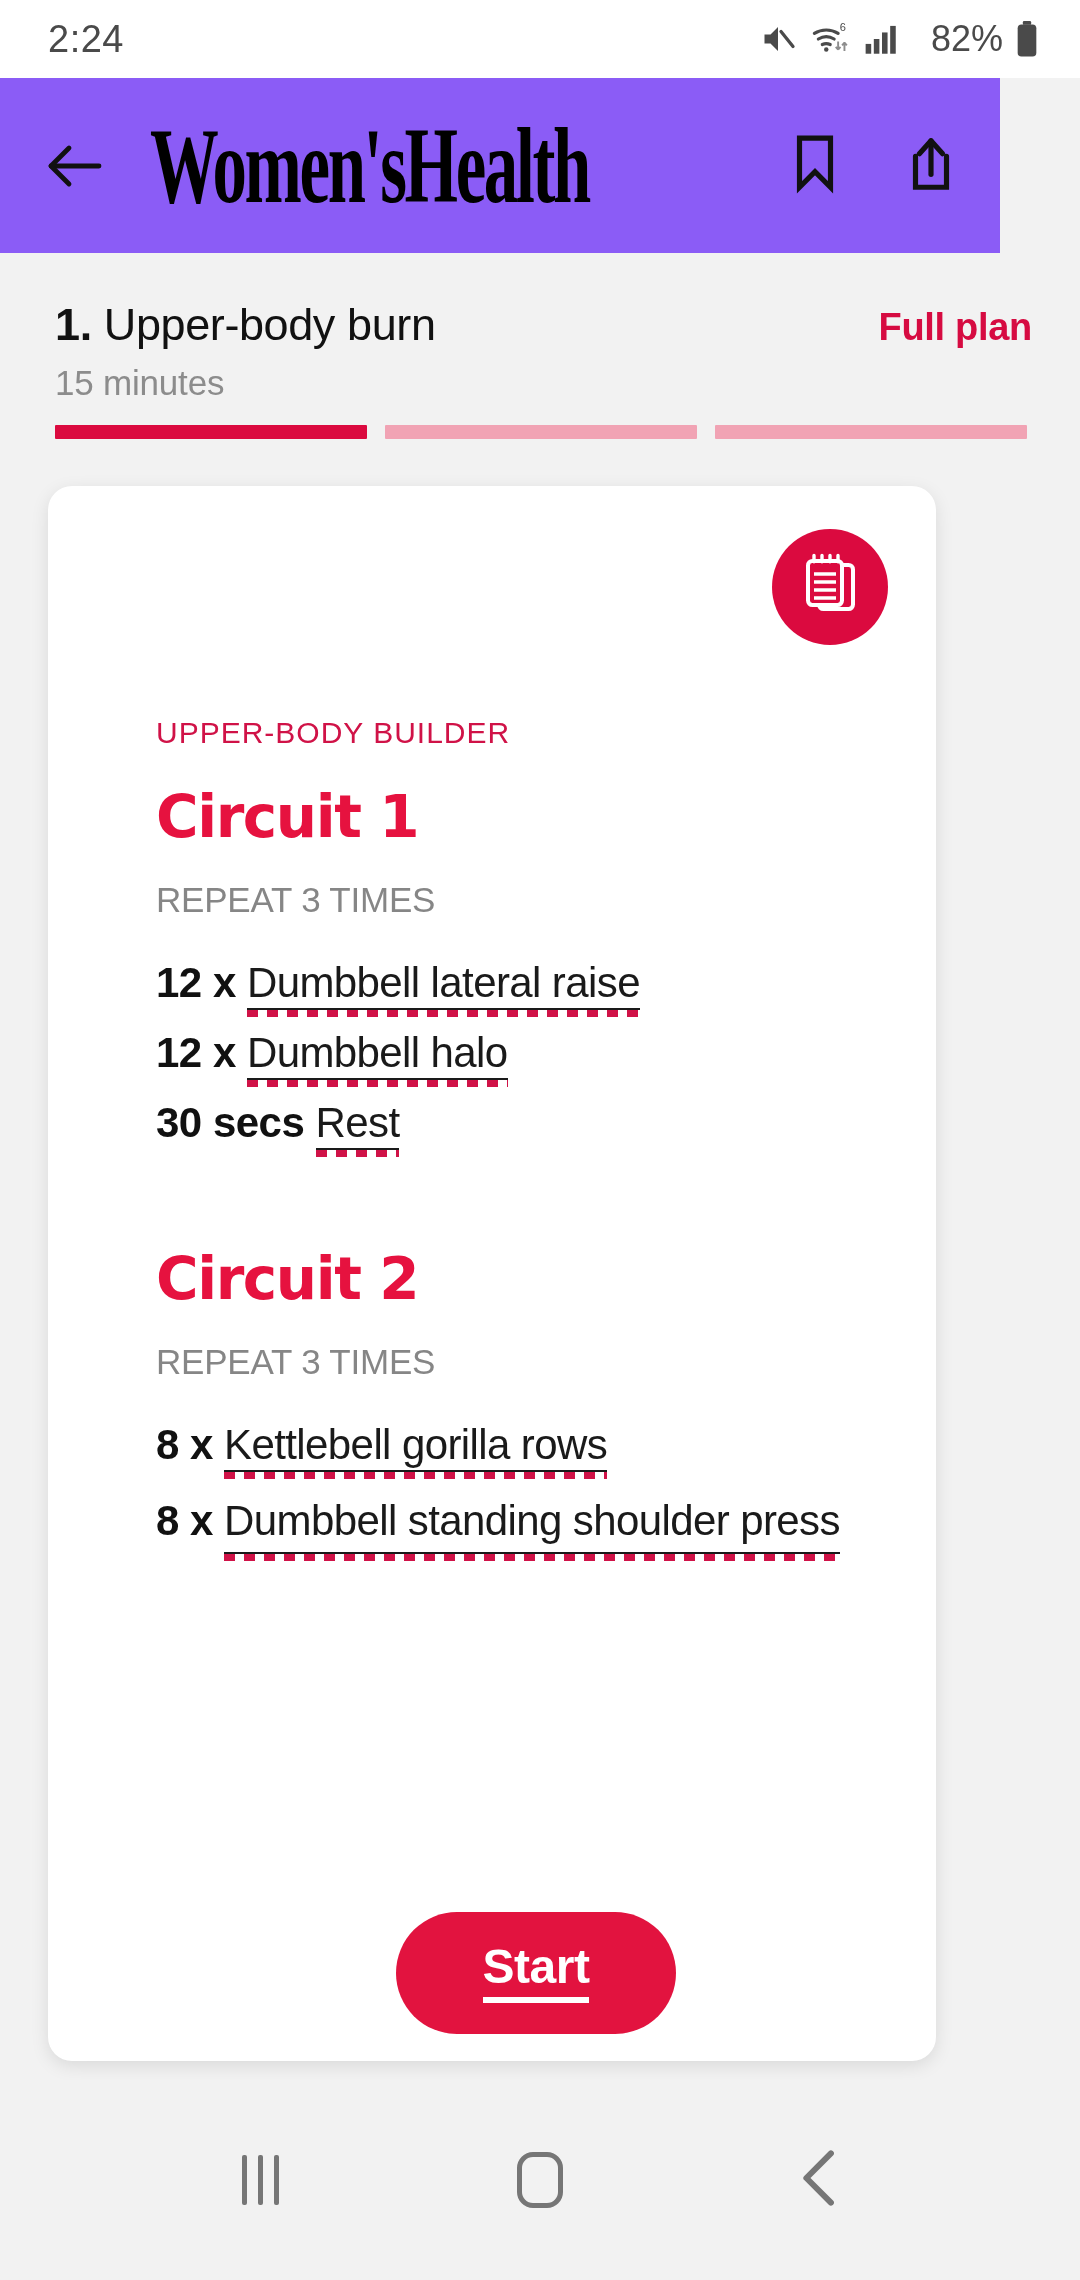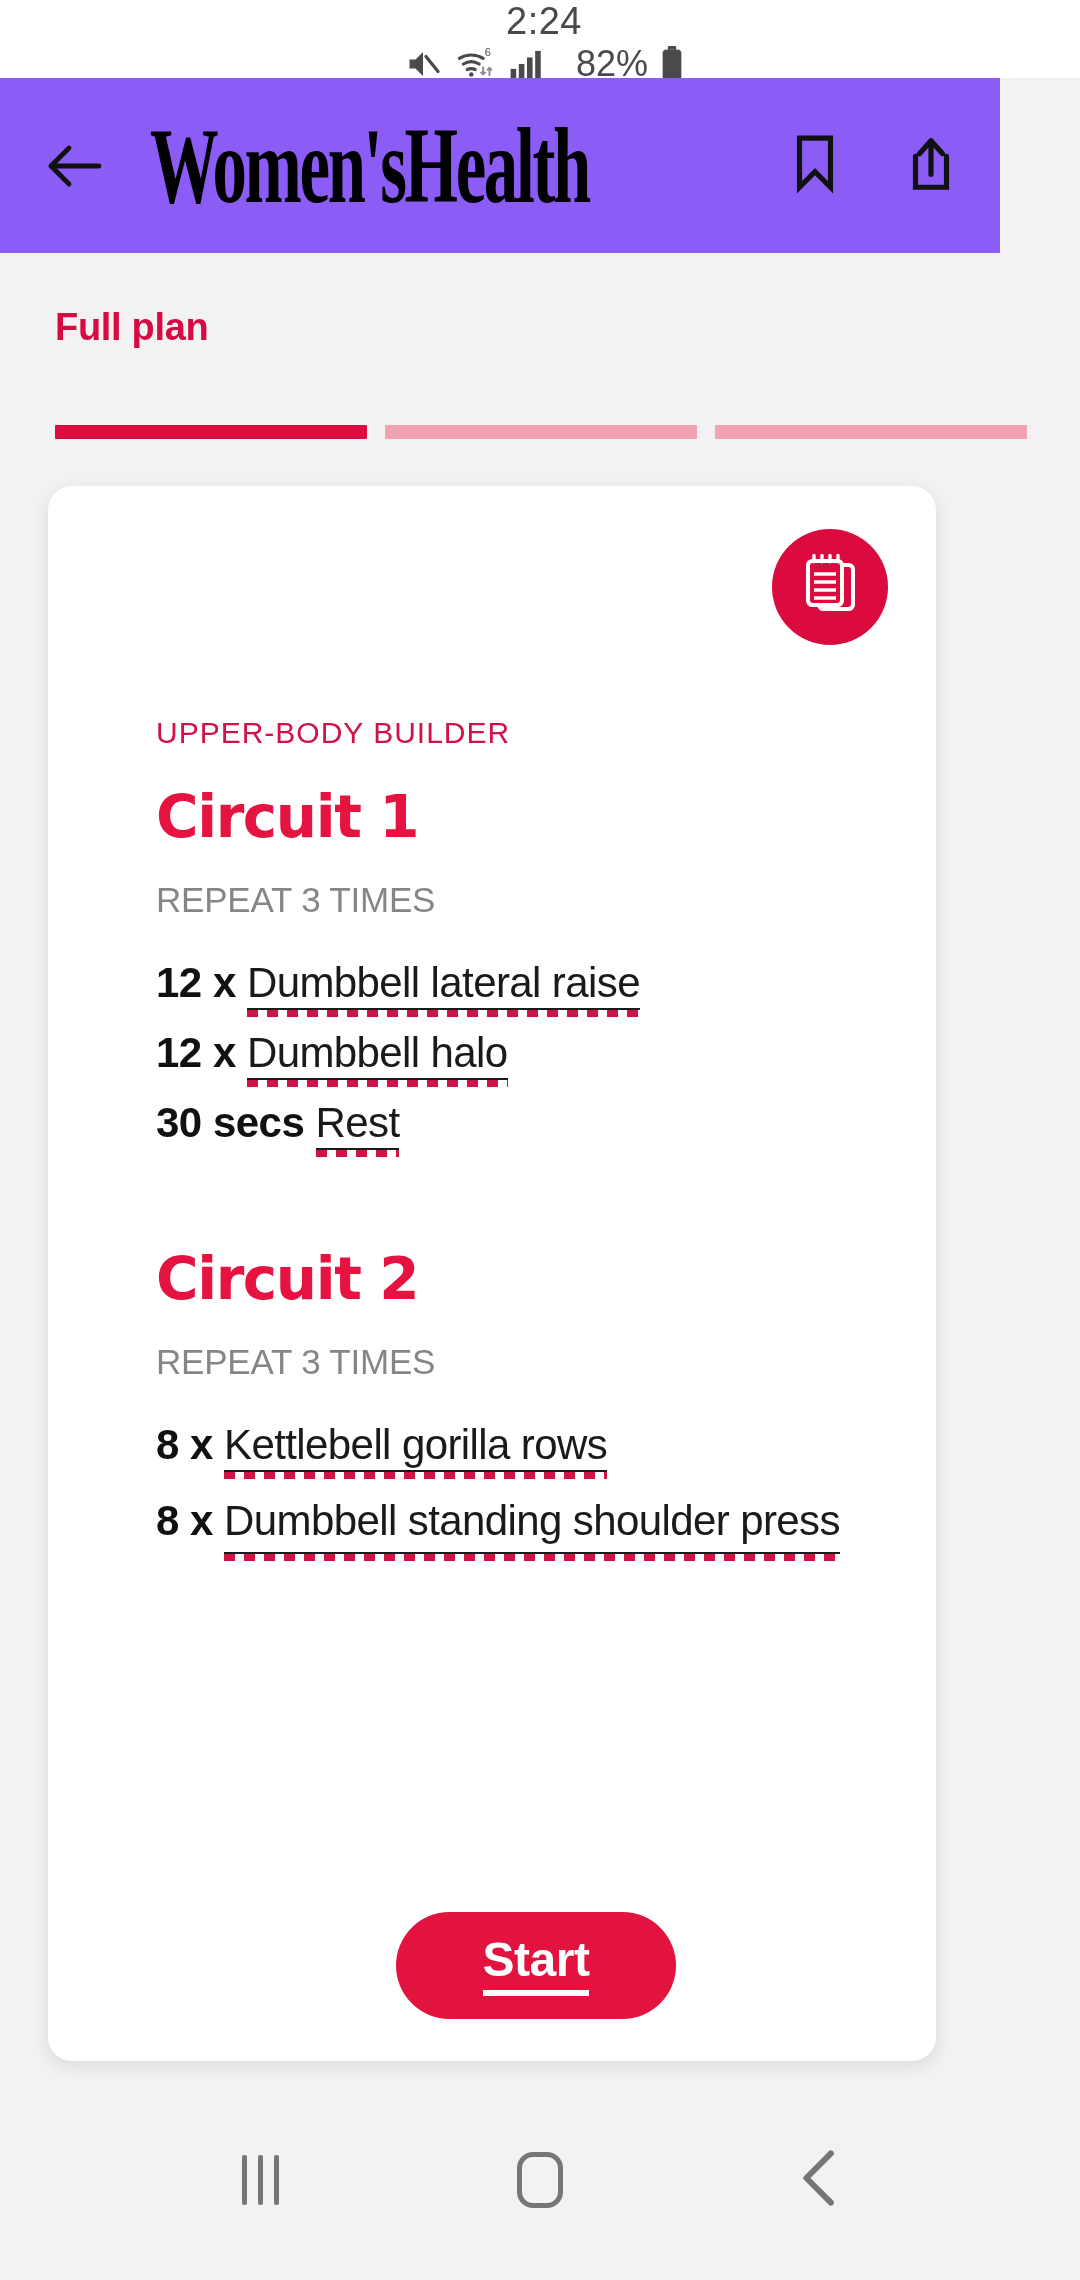--- a/index.html
+++ b/index.html
@@ -17,21 +17,20 @@
   
   .status-bar {
     position: absolute;
     top: 0; left: 0;
     width: 1080px; height: 78px;
     background: #ffffff;
     display: flex;
     align-items: center;
     justify-content: space-between;
     padding: 0 40px 0 48px;
-    flex-direction: column;
   }
   .status-time {
     font-size: 38px;
     color: #4a4a4a;
     letter-spacing: 0.5px;
   }
   .status-icons {
     display: flex;
     align-items: center;
     gap: 11px;
@@ -223,21 +222,21 @@
   .ex-row.wrapped {
     white-space: normal;
     max-width: 790px;
     line-height: 1.28;
   }
 
   
   .start-btn {
     position: absolute;
     top: 1912px; left: 396px;
-    width: 280px; height: 107px;
+    width: 280px; height: 122px;
     background: #e2133f;
     border-radius: 64px;
     display: flex;
     align-items: center;
     justify-content: center;
     z-index: 30;
   }
   .start-btn span {
     font-size: 48px;
     font-weight: bold;
@@ -342,20 +341,27 @@
           <line x1="10" y1="3" x2="10" y2="16" stroke="#111" stroke-width="2" stroke-linecap="round"></line>
           <polyline points="5.5,8 10,3 14.5,8" fill="none" stroke="#111" stroke-width="2" stroke-linecap="round" stroke-linejoin="round"></polyline>
         </svg>
       </span>
     </div>
   </div>
 </div>
 
 <div class="subheader">
   <div class="sub-row">
+    <div>
+      <div class="sub-title">
+        <b>1.</b>
+        <span class="t">Upper-body burn</span>
+      </div>
+      <div class="sub-duration">15 minutes</div>
+    </div>
     <div class="full-plan">Full plan</div>
   </div>
 </div>
 
 <div class="progress-wrap">
   <div class="seg active"></div>
   <div class="seg"></div>
   <div class="seg"></div>
 </div>
 

